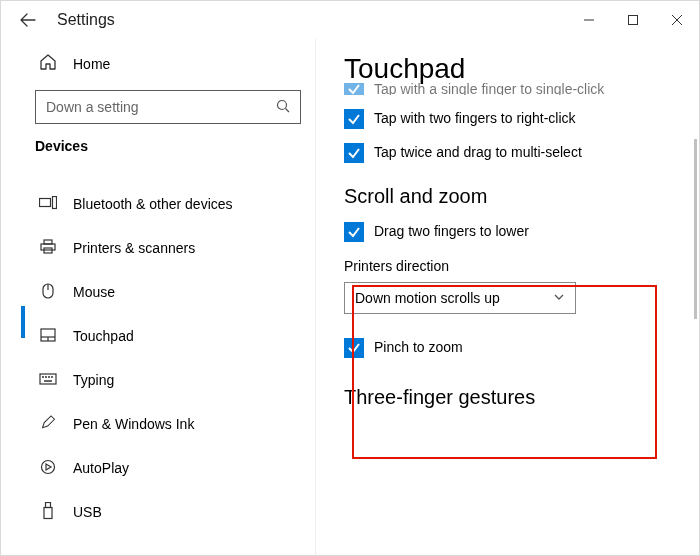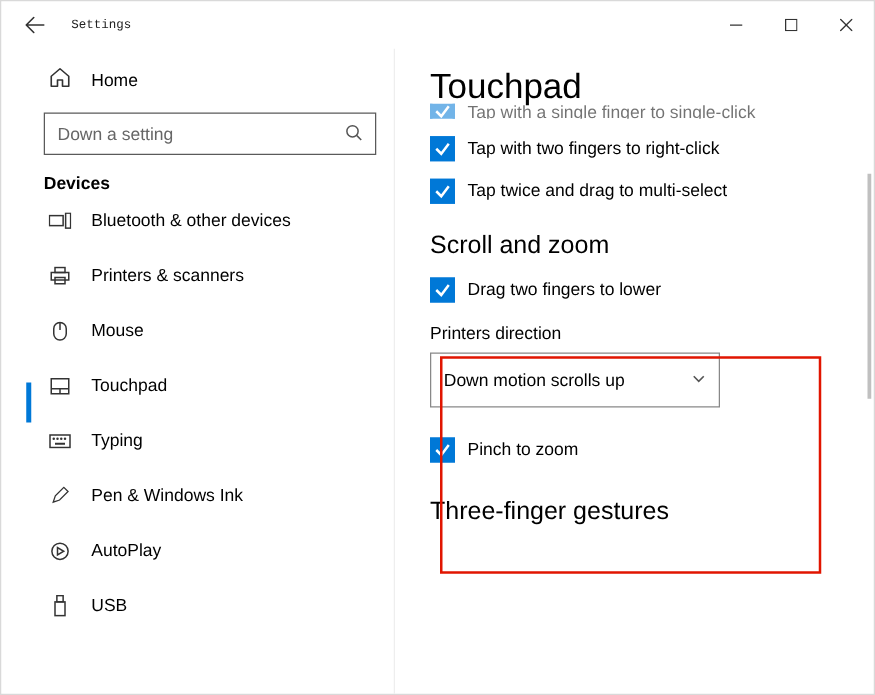--- a/index.html
+++ b/index.html
@@ -25,23 +25,22 @@
     align-items: center;
     padding: 0 0 0 12px;
   }
   .back-btn {
     width: 30px; height: 30px;
     display: flex; align-items: center; justify-content: center;
     cursor: default;
   }
   .title-label {
     margin-left: 14px;
-    font-size: 10px;
+    font-size: 16px;
     color: #222;
-    font-family: Liberation Mono, monospace;
   }
   .win-controls {
     margin-left: auto;
     display: flex;
   }
   .win-btn {
     width: 44px; height: 30px;
     display: flex; align-items: center; justify-content: center;
   }
   .win-btn svg { display: block; }
@@ -81,21 +80,21 @@
   }
   .search-box .ph { flex: 1; font-size: 14px; color: #666; }
   .search-box .sicon { color: #555; }
   .cat-header {
     padding: 0 14px 14px 14px;
     font-weight: 600;
     font-size: 14px;
   }
   .nav-list { list-style: none; margin: 0; padding: 0; }
   .nav-item {
-    display: flex; align-items: flex-start;
+    display: flex; align-items: flex-end;
     height: 44px;
     padding-left: 18px;
     position: relative;
   }
   .nav-item .lbl { margin-left: 16px; font-size: 14px; }
   .nav-item.active::before {
     content: "";
     position: absolute;
     left: 0; top: 6px; bottom: 6px;
     width: 4px;
@@ -149,21 +148,21 @@
     border: 2.5px solid #e11500;
     pointer-events: none;
   }
   .sub-label {
     font-size: 14px;
     margin-top: 16px;
   }
   .dropdown {
     margin-top: 8px;
     width: 232px;
-    height: 44px;
+    height: 32px;
     border: 1px solid #888;
     display: flex; align-items: center;
     padding: 0 10px;
   }
   .dropdown .dd-text { flex: 1; font-size: 14px; }
   .dropdown .dd-chev { color: #555; }
 
   
   .scroll-track {
     position: absolute;

